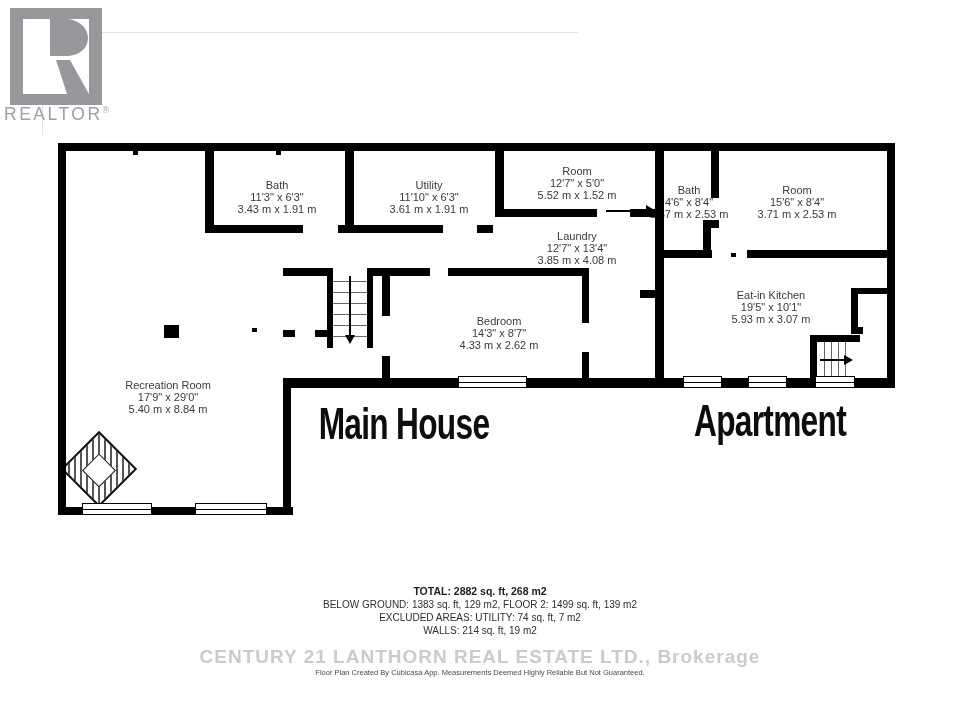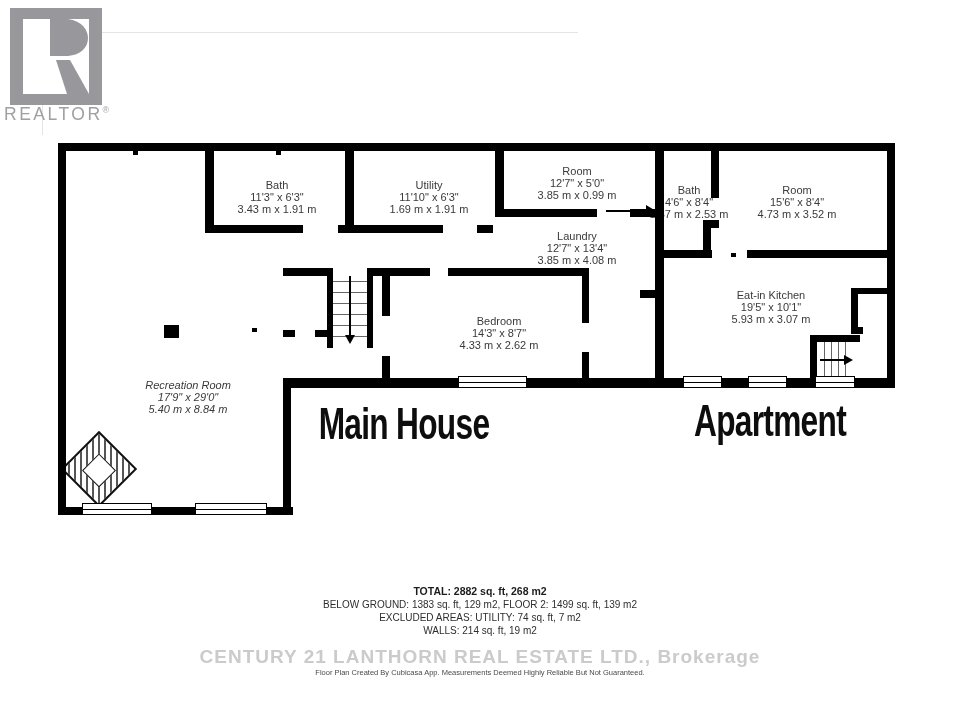--- a/index.html
+++ b/index.html
@@ -64,51 +64,51 @@
     </div>
 
   <div class="room-label" style="left:197px;top:179px;">
     <span class="rname">Bath</span>
     <span class="rdim">11'3" x 6'3"</span>
     <span class="rdim">3.43 m x 1.91 m</span>
   </div>
   <div class="room-label" style="left:349px;top:179px;">
     <span class="rname">Utility</span>
     <span class="rdim">11'10" x 6'3"</span>
-    <span class="rdim">1.69 m x 1.91 m</span>
+    <span class="rdim">3.61 m x 1.91 m</span>
   </div>
   <div class="room-label" style="left:497px;top:165px;">
     <span class="rname">Room</span>
     <span class="rdim">12'7" x 5'0"</span>
-    <span class="rdim">3.85 m x 0.99 m</span>
+    <span class="rdim">5.52 m x 1.52 m</span>
   </div>
   <div class="room-label" style="left:497px;top:230px;">
     <span class="rname">Laundry</span>
     <span class="rdim">12'7" x 13'4"</span>
     <span class="rdim">3.85 m x 4.08 m</span>
   </div>
   <div class="room-label" style="left:419px;top:315px;">
     <span class="rname">Bedroom</span>
     <span class="rdim">14'3" x 8'7"</span>
     <span class="rdim">4.33 m x 2.62 m</span>
   </div>
-  <div class="room-label" style="left:108px;top:379px;font-style:italic;">
+  <div class="room-label" style="left:88px;top:379px;">
     <span class="rname">Recreation Room</span>
     <span class="rdim">17'9" x 29'0"</span>
     <span class="rdim">5.40 m x 8.84 m</span>
   </div>
   <div class="room-label" style="left:609px;top:184px;">
     <span class="rname">Bath</span>
     <span class="rdim">4'6" x 8'4"</span>
     <span class="rdim">1.37 m x 2.53 m</span>
   </div>
   <div class="room-label" style="left:717px;top:184px;">
     <span class="rname">Room</span>
     <span class="rdim">15'6" x 8'4"</span>
-    <span class="rdim">4.73 m x 3.52 m</span>
+    <span class="rdim">3.71 m x 2.53 m</span>
   </div>
   <div class="room-label" style="left:691px;top:289px;">
     <span class="rname">Eat-in Kitchen</span>
     <span class="rdim">19'5" x 10'1"</span>
     <span class="rdim">5.93 m x 3.07 m</span>
   </div>
 
   <div class="section-label" style="left:254px;top:402px;">Main House</div>
   <div class="section-label" style="left:620px;top:399px;">Apartment</div>
 

